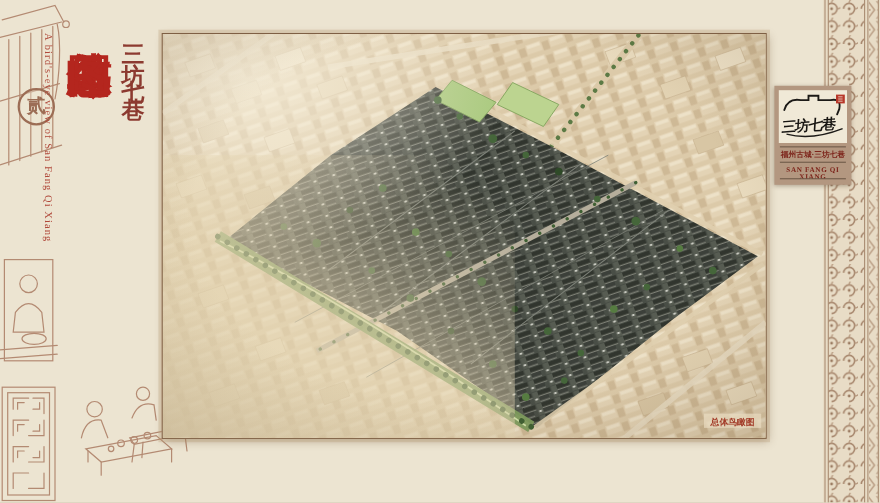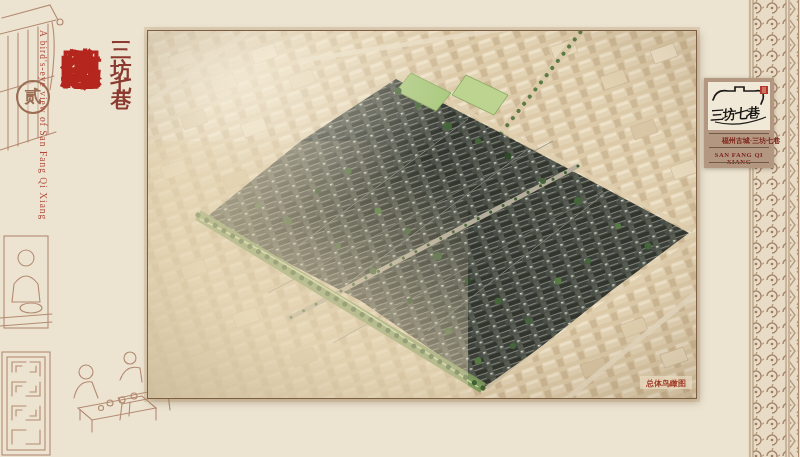--- a/index.html
+++ b/index.html
@@ -54,21 +54,21 @@
     background:#f0e9d7;overflow:hidden;
   }
   .logo-text{
     position:absolute;left:3px;bottom:7px;width:58px;
     font-size:13px;font-weight:bold;color:#171512;
     letter-spacing:-1px;transform:skewX(-8deg) rotate(-4deg);
     font-family:"Liberation Serif", serif;white-space:nowrap;
   }
   .card-rule{position:absolute;left:5px;width:60px;height:1px;background:#6f5a49;}
   .card-line1{
-    position:absolute;top:58px;left:12px;width:100%;text-align:center;
+    position:absolute;top:58px;left:0;width:100%;text-align:center;
     font-size:7px;font-weight:bold;color:#7d241a;letter-spacing:0;
   }
   .card-line2{
     position:absolute;top:73px;left:0;width:100%;text-align:center;
     font-size:6.5px;font-weight:bold;color:#7d241a;letter-spacing:.6px;
     font-family:"Liberation Serif", serif;
   }
 </style>
 </head>
 <body>

